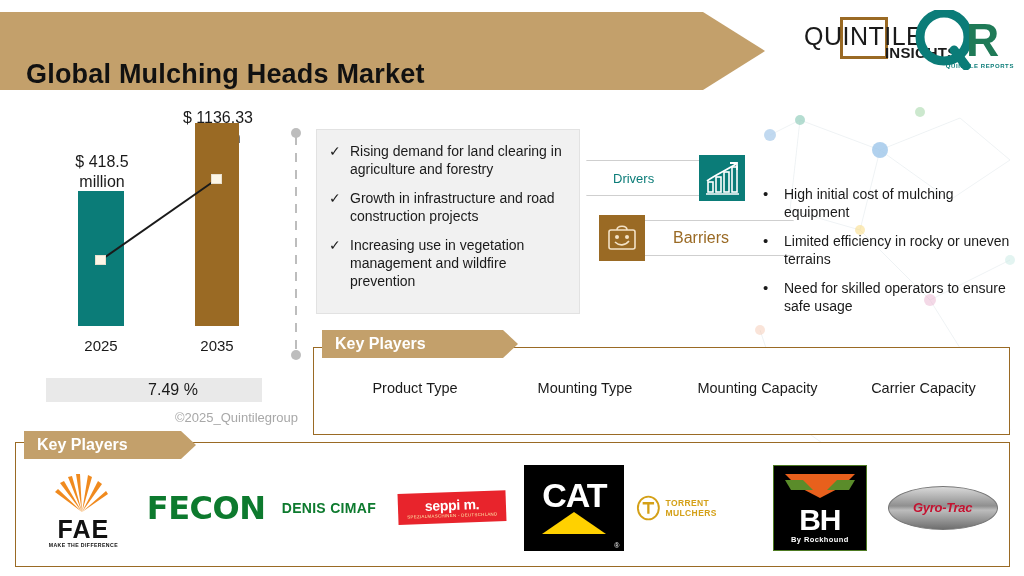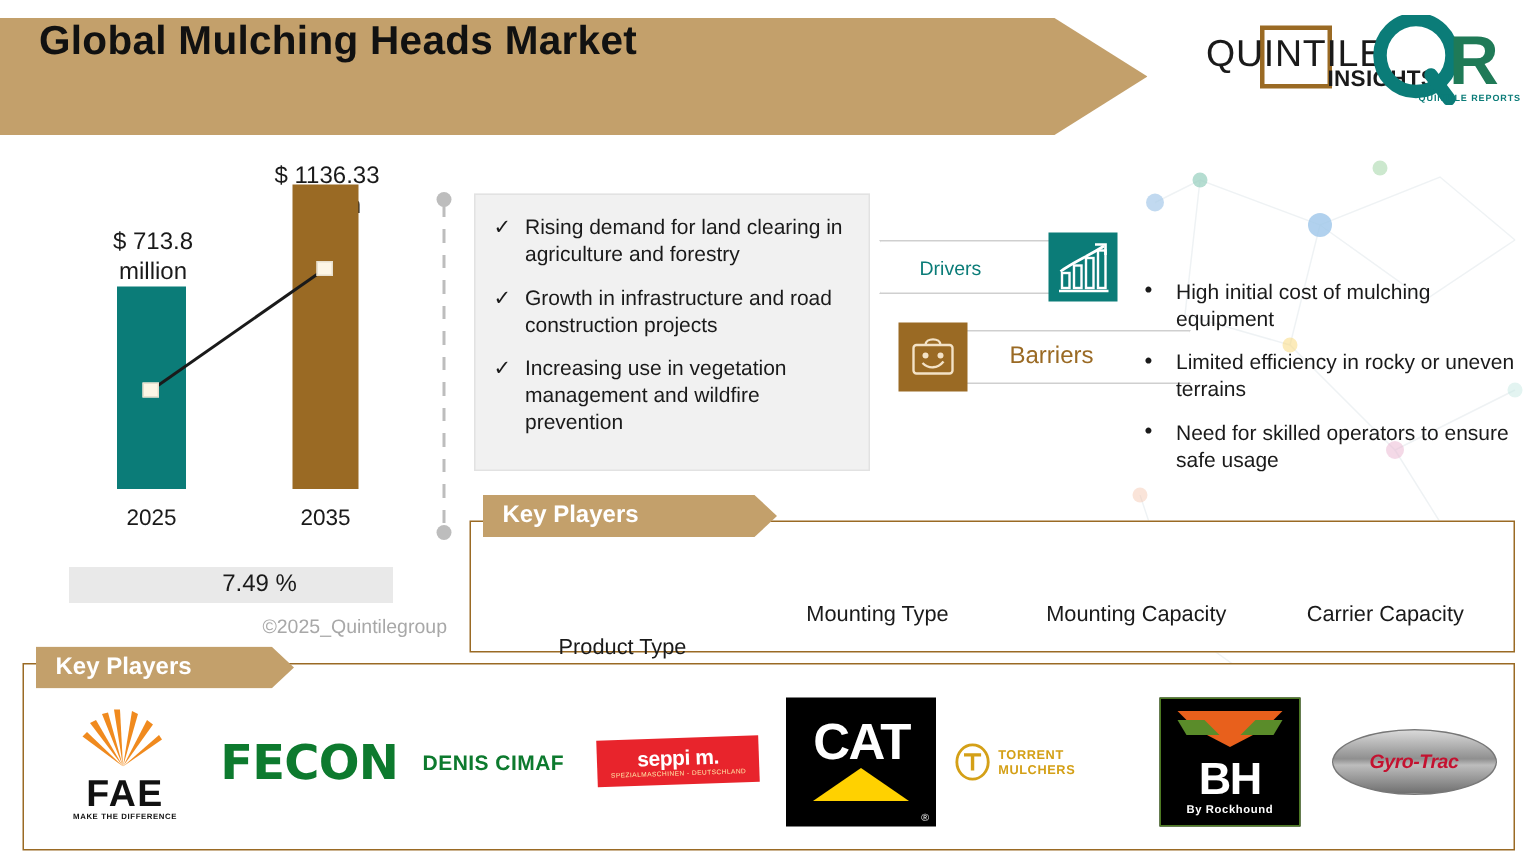--- a/index.html
+++ b/index.html
@@ -12,21 +12,21 @@
   #stage { position: relative; width: 1024px; height: 576px; background:#fff; }
 
   
   .watermark { position:absolute; inset:0; pointer-events:none; opacity:.5; }
 
   
   .header-band {
     position:absolute; left:0; top:12px; width:765px; height:78px;
     background:#c3a06b;
     clip-path: polygon(0 0, 703px 0, 765px 39px, 703px 78px, 0 78px);
-    display:flex; align-items:flex-start;
+    display:flex; align-items:flex-end;
   }
   .header-title {
     margin-left:26px; font-size:27px; font-weight:bold; color:#111;
     letter-spacing:.2px;
   }
 
   
   .logo-wrap { position:absolute; right:6px; top:8px; width:218px; height:66px; }
   .logo-quintile {
     position:absolute; left:4px; top:14px;
@@ -242,21 +242,21 @@
     <div class="logo-insights">INSIGHTS</div>
     <svg class="logo-qr" viewBox="0 0 102 60">
       <circle cx="30" cy="27" r="24" fill="none" stroke="#0b7c78" stroke-width="9"></circle>
       <path d="M40 40 L52 56" stroke="#0b7c78" stroke-width="9" stroke-linecap="round"></path>
       <text x="52" y="46" font-family="Liberation Sans, sans-serif" font-size="46" font-weight="bold" fill="#1f7a57">R</text>
     </svg>
     <div class="logo-qr-sub">QUINTILE REPORTS</div>
   </div>
 
   <div class="chart">
-    <div class="bar-label" style="left:30px; top:52px; width:84px;">$ 713.8 million</div>
+    <div class="bar-label" style="left:30px; top:52px; width:84px;">$ 418.5 million</div>
     <div class="bar-label" style="left:140px; top:8px; width:96px;">$ 1136.33 million</div>
 
     <div class="bar bar-2025"></div>
     <div class="bar bar-2035"></div>
 
     <svg class="trendline">
       <line x1="71" y1="160" x2="187" y2="79" stroke="#1a1a1a" stroke-width="2"></line>
     </svg>
     <div class="marker" style="left:65px; top:155px;"></div>
     <div class="marker" style="left:181px; top:74px;"></div>
@@ -330,21 +330,21 @@
       <div class="bullet-mark">•</div>
       <div class="bullet-text">Need for skilled operators to ensure safe usage</div>
     </div>
   </div>
 
   <div class="segments-box"></div>
   <div class="segments-banner">
     <span>Key Players</span>
   </div>
   <div class="segments-items">
-    <div class="segment-item" style="flex:0 0 170px;margin-top:44px;">Product Type</div>
+    <div class="segment-item" style="flex:0 0 170px;">Product Type</div>
     <div class="segment-item" style="flex:0 0 170px;">Mounting Type</div>
     <div class="segment-item" style="flex:0 0 175px;">Mounting Capacity</div>
     <div class="segment-item" style="flex:0 0 157px;">Carrier Capacity</div>
   </div>
 
   <div class="players-box"></div>
   <div class="players-banner">
     <span>Key Players</span>
   </div>
 

